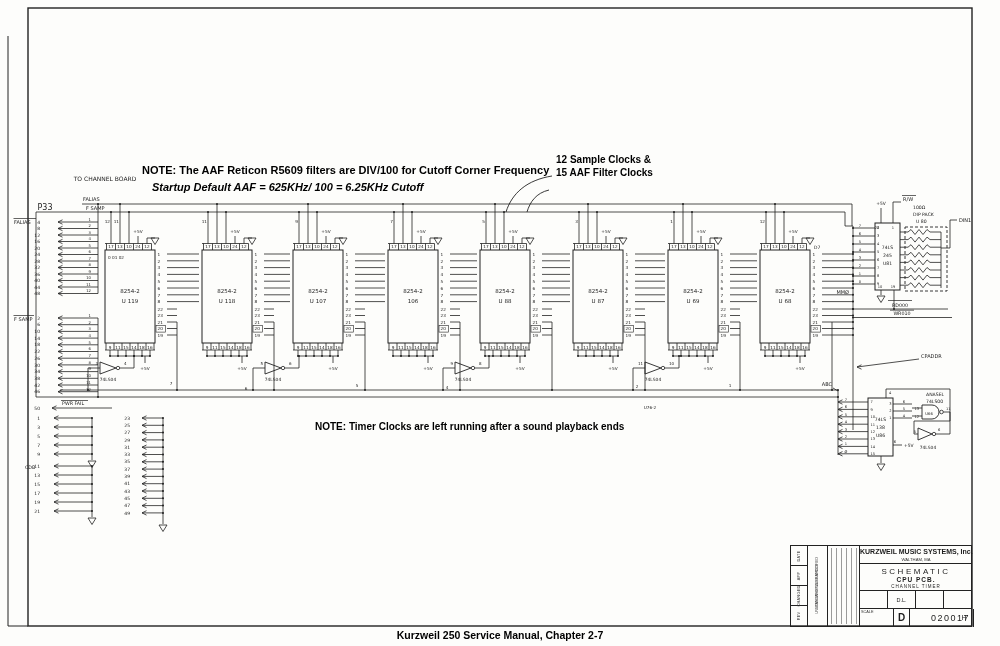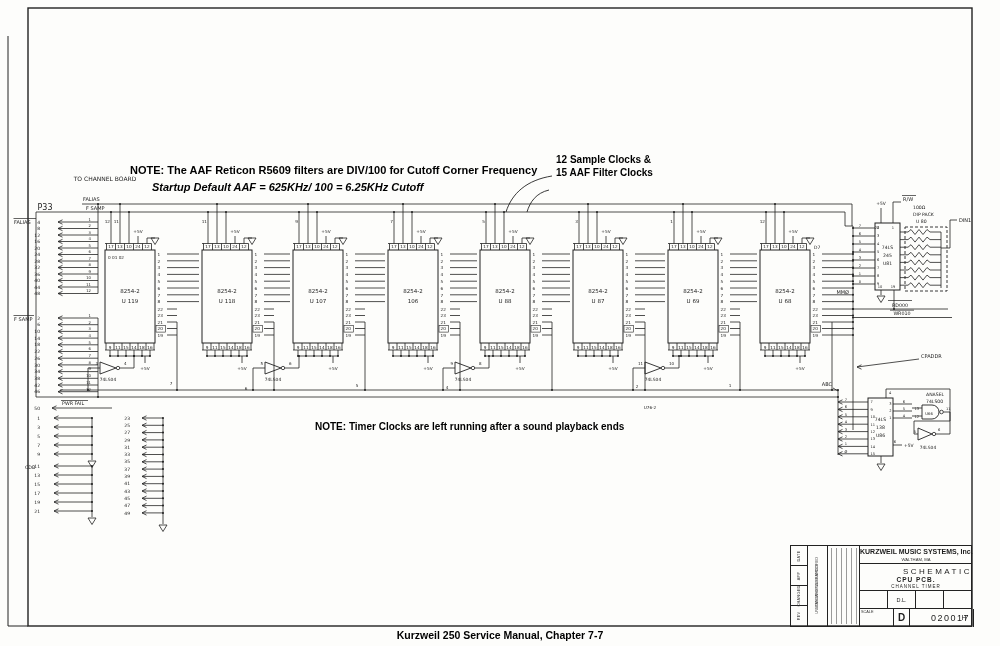--- a/index.html
+++ b/index.html
@@ -17,21 +17,21 @@
   .tb .revcol{left:0;top:0;width:16px;height:80px;}
   .tb .revcell{left:0;width:16px;height:20px;border-bottom:1px solid #222;display:flex;align-items:center;justify-content:center;}
   .tb .revcell span{transform:rotate(-90deg);font-size:3.8px;letter-spacing:.3px;color:#333;}
   .tb .tolcol{left:16px;top:0;width:20px;height:80px;display:flex;align-items:center;justify-content:space-around;}
   .tb .tolcol span{writing-mode:vertical-rl;transform:rotate(180deg);font-size:3.6px;color:#444;}
   .tb .stripes{left:36px;top:2px;width:32px;height:76px;background:repeating-linear-gradient(90deg,transparent 0 4.4px,#666 4.4px 5px);opacity:.65;}
   .tb .main{left:68px;top:0;width:112px;height:80px;border-left:1px solid #222;}
   .tb .company{left:0;top:2px;width:112px;text-align:center;font-weight:bold;font-size:7px;}
   .tb .loc{left:0;top:11px;width:112px;text-align:center;font-size:4.2px;color:#333;}
   .tb .r2{left:0;top:17px;width:112px;height:27px;border-top:1px solid #222;}
-  .tb .t1{left:0;top:3px;width:112px;text-align:right;font-size:8px;letter-spacing:2.5px;}
+  .tb .t1{left:0;top:3px;width:112px;text-align:center;font-size:8px;letter-spacing:2.5px;}
   .tb .t2{left:0;top:12px;width:112px;text-align:center;font-weight:bold;font-size:6.5px;letter-spacing:1px;}
   .tb .t3{left:0;top:20px;width:112px;text-align:center;font-size:4.5px;letter-spacing:1px;color:#222;}
   .tb .r3{left:0;top:44px;width:112px;height:18px;border-top:1px solid #222;}
   .tb .c{top:0;height:18px;border-right:1px solid #222;}
   .tb .appr{left:28px;width:28px;font-size:5.5px;display:flex;align-items:center;justify-content:center;}
   .tb .r4{left:0;top:62px;width:112px;height:18px;border-top:1px solid #222;}
   .tb .scale{left:0;width:34px;height:18px;border-right:1px solid #222;font-size:3.8px;padding:1px;color:#333;}
   .tb .size{left:34px;width:16px;height:18px;border-right:1px solid #222;text-align:center;font-size:10px;font-weight:bold;line-height:18px;}
   .tb .num{left:50px;width:46px;height:18px;border-right:1px solid #222;text-align:center;font-size:9px;letter-spacing:1.5px;line-height:18px;margin-left:18px;}
   .tb .rev{left:96px;width:16px;height:18px;text-align:center;font-size:7px;line-height:18px;}
@@ -1252,21 +1252,21 @@
       <line x1="914" y1="421" x2="914" y2="434" stroke="#222222" stroke-width="0.8"></line>
       <line x1="914" y1="434" x2="918" y2="434" stroke="#222222" stroke-width="0.8"></line>
       <path d="M918,428 L918,440 L932,434 Z" fill="none" stroke="#222222" stroke-width="0.9"></path>
       <circle cx="934" cy="434" r="1.7" fill="none" stroke="#222222" stroke-width="0.8"></circle>
       <line x1="935.7" y1="434" x2="950" y2="434" stroke="#222222" stroke-width="0.8"></line>
       <text x="916" y="432.5" font-size="3.6" text-anchor="end" font-weight="normal">5</text>
       <text x="938" y="430.5" font-size="3.6" text-anchor="start" font-weight="normal">6</text>
       <text x="928" y="449" font-size="4.4" text-anchor="middle" font-weight="normal">74LS04</text>
     </svg>
 
-  <div class="abs note" style="left:130px;top:164px;">NOTE: The AAF Reticon R5609 filters are DIV/100 for Cutoff Corner Frequency</div>
+  <div class="abs note" style="left:142px;top:164px;">NOTE: The AAF Reticon R5609 filters are DIV/100 for Cutoff Corner Frequency</div>
   <div class="abs note" style="left:152px;top:181px;font-style:italic;">Startup Default AAF = 625KHz/ 100 = 6.25KHz Cutoff</div>
 
   <div class="abs clocknote" style="left:556px;top:153px;">
     <div>12 Sample Clocks &amp;</div>
     <div>15 AAF Filter Clocks</div>
   </div>
 
   <div class="abs timernote" style="left:315px;top:421px;">NOTE: Timer Clocks are left running after a sound playback ends</div>
 
   <div class="abs tb">
@@ -1307,14 +1307,14 @@
       </div>
       <div class="r4">
         <div class="scale">SCALE</div>
         <div class="size">D</div>
         <div class="num">020017</div>
         <div class="rev">H</div>
       </div>
     </div>
   </div>
 
-  <div class="abs caption">Kurzweil 250 Service Manual, Chapter 7-7</div>
+  <div class="abs caption">Kurzweil 250 Service Manual, Chapter 2-7</div>
 </div>
 
 </body></html>

